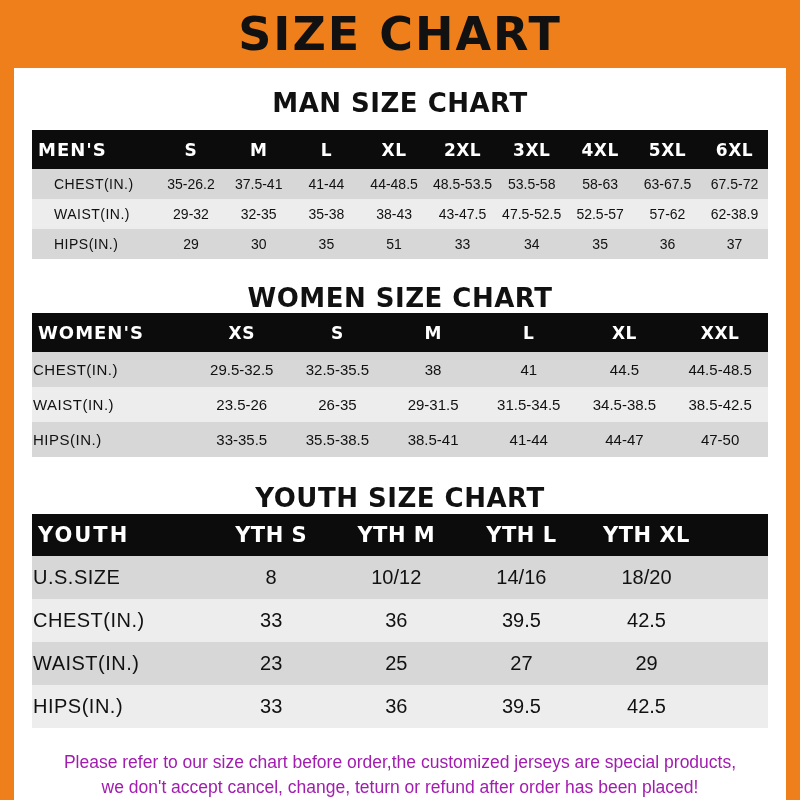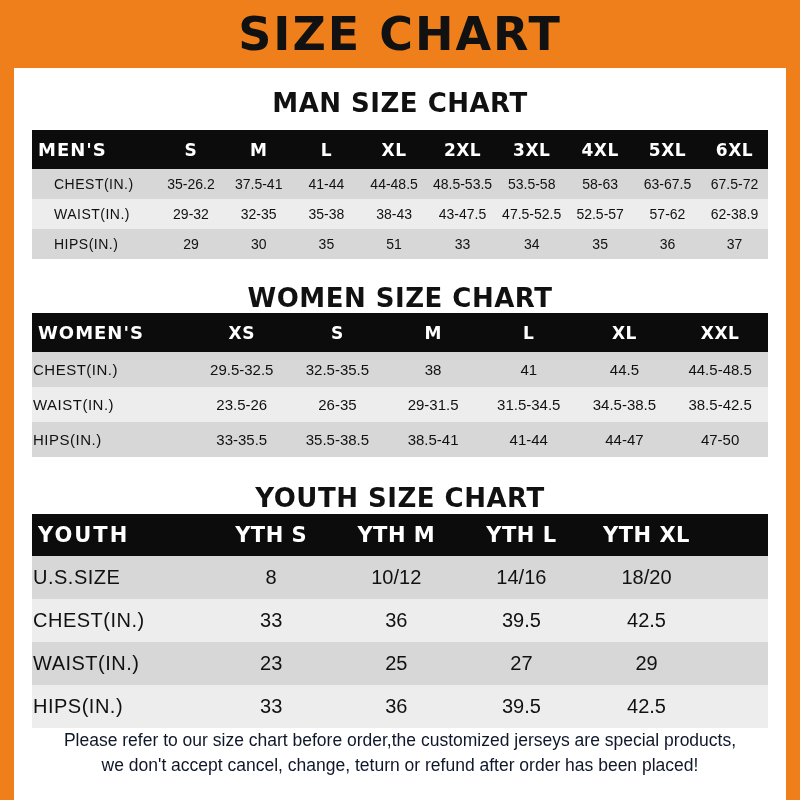--- a/index.html
+++ b/index.html
@@ -91,23 +91,24 @@
   table.size-table tr.band-dark { background: #d7d7d7; }
   table.size-table tr.band-light { background: #ededed; }
 
   .sec-youth table.size-table tr.head-row th { font-size: 21px; }
   .sec-youth table.size-table td { font-size: 20px; padding: 10px 1px; }
   .sec-youth table.size-table tr.head-row th.rowlabel { letter-spacing: 2px; }
 
   .sec-women table.size-table td { font-size: 15px; padding: 9px 1px; }
 
   .footer {
+    margin-top: 22px;
     padding: 0 8px;
     text-align: center;
-    color: #0f172a;
+    color: #a21caf;
     font-size: 17.5px;
     line-height: 1.45;
     font-family: "Liberation Sans", sans-serif;
   }
 </style>
 </head>
 <body>
 
 <div class="page">
 

